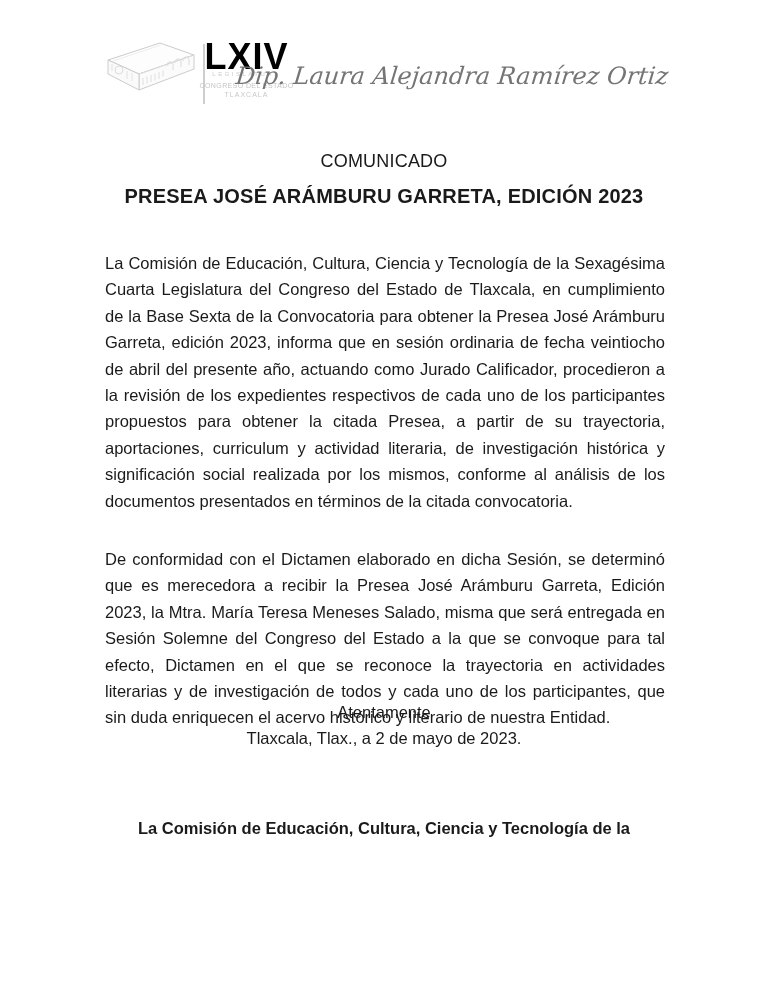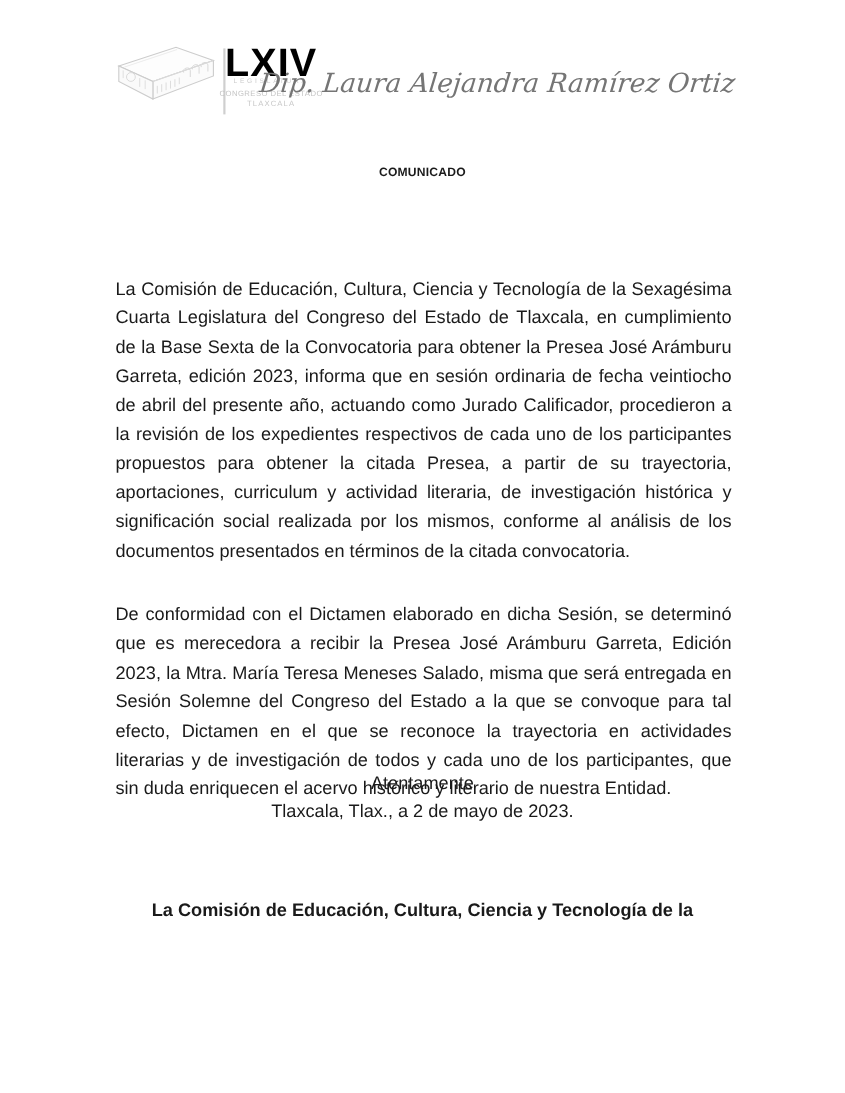--- a/index.html
+++ b/index.html
@@ -76,22 +76,22 @@
     transform: skewX(-6deg);
   }
 
   
   .title-block {
     position: absolute;
     top: 151px; left: 0; right: 0;
     text-align: center;
   }
   .title-comunicado {
-    font-size: 11px;
-    font-weight: bold;
+    font-size: 18px;
+    font-weight: normal;
     letter-spacing: 0.2px;
     margin: 0 0 13px 0;
   }
   .title-presea {
     font-size: 20px;
     font-weight: bold;
     letter-spacing: 0.2px;
     margin: 0;
   }
 
@@ -159,20 +159,21 @@
       <span class="logo-legislatura">LEGISLATURA</span>
       <span class="logo-congreso">CONGRESO DEL ESTADO</span>
       <span class="logo-tlaxcala">TLAXCALA</span>
     </div>
   </div>
 
   <div class="signature">Dip. Laura Alejandra Ramírez Ortiz</div>
 
   <div class="title-block">
     <h1 class="title-comunicado">COMUNICADO</h1>
+    <h2 class="title-presea">PRESEA JOSÉ ARÁMBURU GARRETA, EDICIÓN 2023</h2>
   </div>
 
   <p class="para para-1">La Comisión de Educación, Cultura, Ciencia y Tecnología de la Sexagésima Cuarta Legislatura del Congreso del Estado de Tlaxcala, en cumplimiento de la Base Sexta de la Convocatoria para obtener la Presea José Arámburu Garreta, edición 2023, informa que en sesión ordinaria de fecha veintiocho de abril del presente año, actuando como Jurado Calificador, procedieron a la revisión de los expedientes respectivos de cada uno de los participantes propuestos para obtener la citada Presea, a partir de su trayectoria, aportaciones, curriculum y actividad literaria, de investigación histórica y significación social realizada por los mismos, conforme al análisis de los documentos presentados en términos de la citada convocatoria.</p>
   <p class="para para-2">De conformidad con el Dictamen elaborado en dicha Sesión, se determinó que es merecedora a recibir la Presea José Arámburu Garreta, Edición 2023, la Mtra. María Teresa Meneses Salado, misma que será entregada en Sesión Solemne del Congreso del Estado a la que se convoque para tal efecto, Dictamen en el que se reconoce la trayectoria en actividades literarias y de investigación de todos y cada uno de los participantes, que sin duda enriquecen el acervo histórico y literario de nuestra Entidad.</p>
 
   <div class="closing-block">
     <div>Atentamente</div>
     <div>Tlaxcala, Tlax., a 2 de mayo de 2023.</div>
   </div>
 

